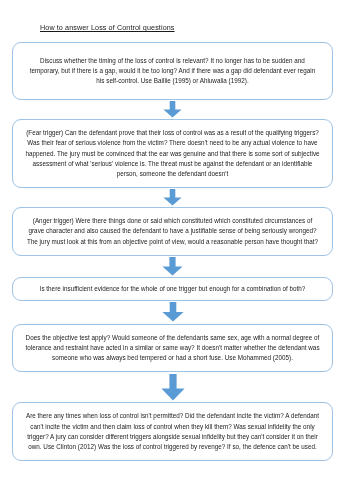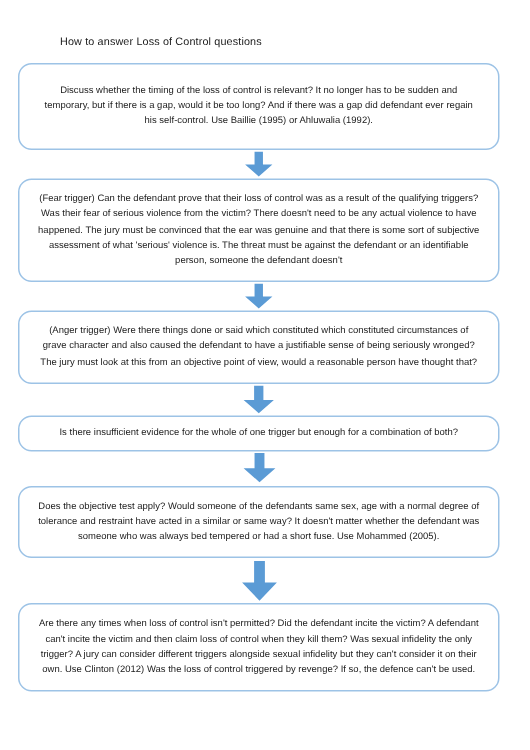--- a/index.html
+++ b/index.html
@@ -16,20 +16,21 @@
   .page {
     position: relative;
     width: 353px;
     height: 500px;
     box-sizing: border-box;
     padding: 24px 10px 0 12px;
   }
   .doc-title {
     font-size: 7.2px;
     color: #1a1a1a;
+    text-decoration: underline;
     letter-spacing: 0.1px;
     line-height: 1.2;
     margin: 0 0 9px 0;
     white-space: nowrap;
     padding-left: 28px;
   }
   .flow {
     display: flex;
     flex-direction: column;
     align-items: stretch;

